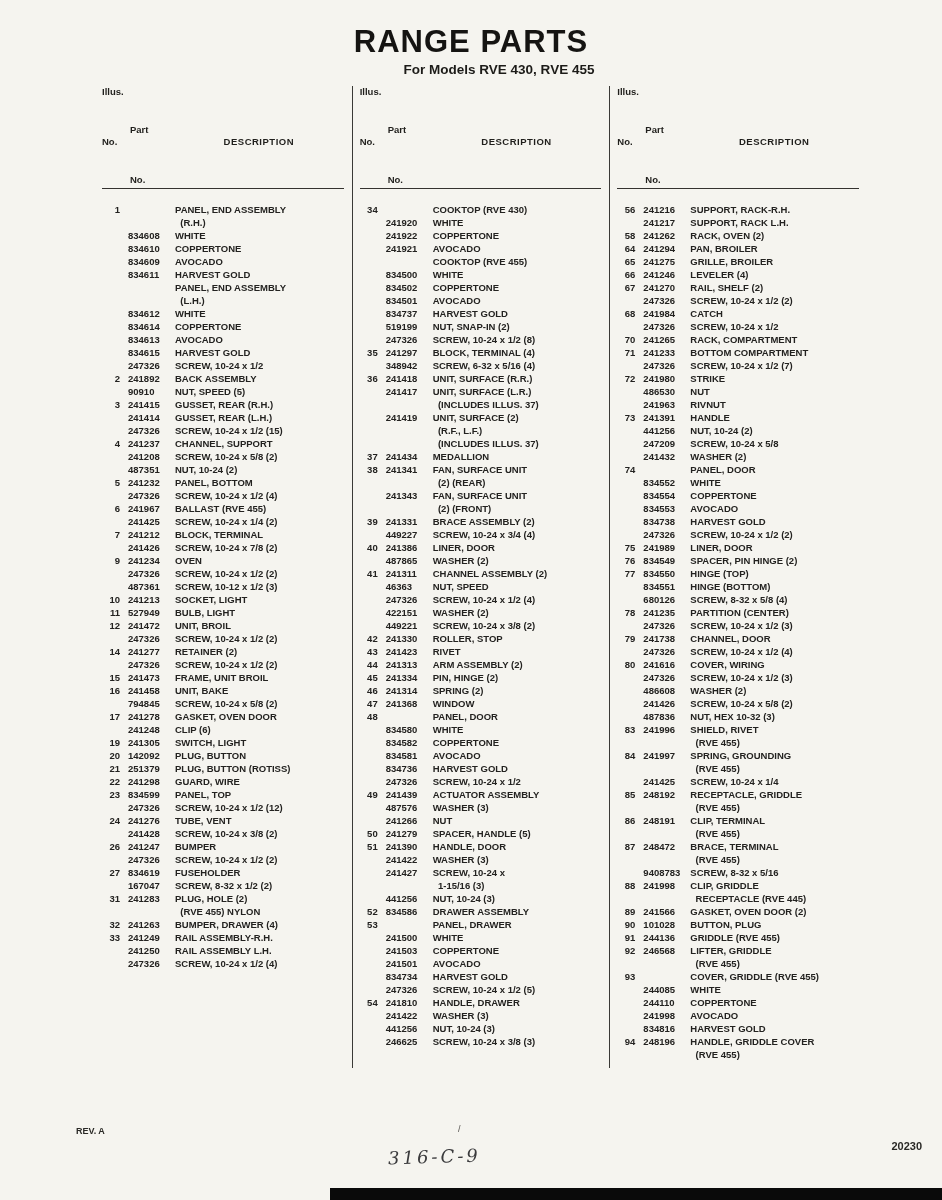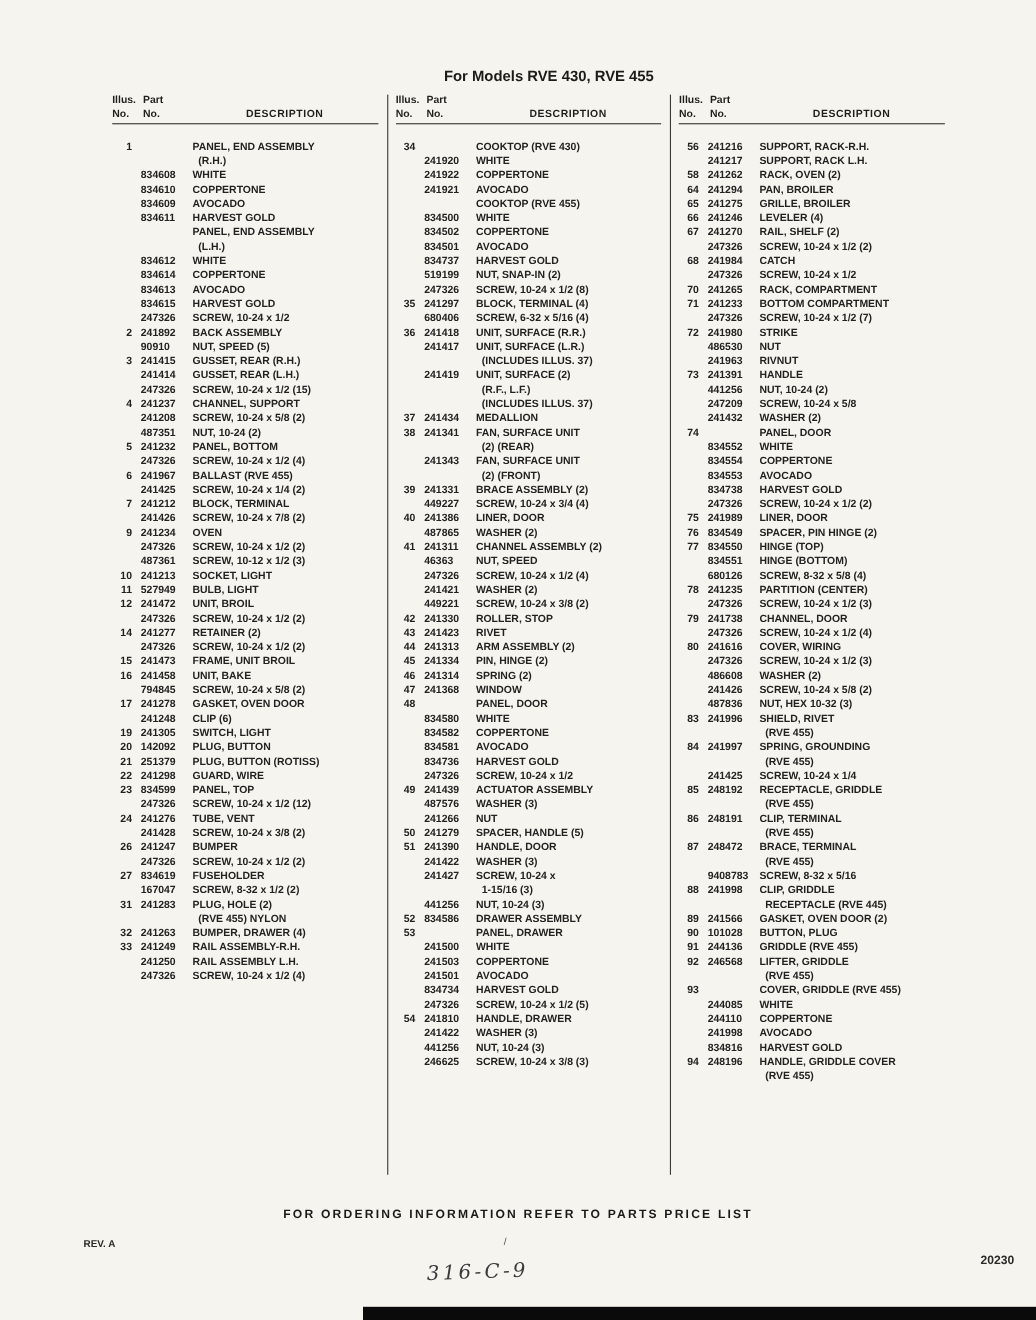--- a/index.html
+++ b/index.html
@@ -32,21 +32,21 @@
     display:flex;
   }
   .col {
     flex:1 1 0;
     padding:0 8px 0 7px;
   }
   .col + .col { border-left:1px solid #3a3936; }
   .chead { font-size:9.5px; font-weight:700; line-height:11.5px; color:#201f1c; }
   .chead .hline { display:flex; white-space:pre; }
   .hi { display:inline-block; width:28px; }
-  .hp { display:inline-block; width:44px; }
+  .hp { display:inline-block; width:44px;margin-top:38px; }
   .hd { flex:1; text-align:center; letter-spacing:0.5px; }
   .hrule { border-top:1.2px solid #34322f; margin-top:3px; }
   .rows { margin-top:14px; }
   .note { font-size:9.3px; line-height:13px; font-weight:600; margin:0 0 13px 20px; white-space:pre; color:#232220; }
   .prow { display:flex; font-size:9.5px; line-height:13px; font-weight:600; color:#232220; }
   .ci { display:inline-block; width:18px; text-align:right; flex:0 0 auto; }
   .cp { display:inline-block; width:44px; margin-left:8px; flex:0 0 auto; white-space:nowrap; }
   .cd { flex:1; margin-left:3px; white-space:pre; }
   .ordering {
     position:absolute; top:1098px; left:0; width:100%;
@@ -62,20 +62,21 @@
     font-style:italic; font-size:18px; letter-spacing:3px;
     color:#3a3a3c; transform:rotate(-2deg);
   }
   .scanbar { position:absolute; bottom:0; left:330px; right:0; height:12px; background:#0a0a0a; }
 </style>
 </head>
 <body>
 
 <div class="page">
 
+  <div class="title">RANGE PARTS</div>
   <div class="subtitle">For Models RVE 430, RVE 455</div>
 
   <div class="columns">
 
     <section class="col">
       <div class="chead">
         <div class="hline">
           <span class="hi">Illus.</span>
           <span class="hp">Part</span>
         </div>
@@ -454,21 +455,21 @@
             <span class="cp">247326</span>
             <span class="cd">SCREW, 10-24 x 1/2 (8)</span>
           </div>
           <div class="prow">
             <span class="ci">35</span>
             <span class="cp">241297</span>
             <span class="cd">BLOCK, TERMINAL (4)</span>
           </div>
           <div class="prow">
             <span class="ci"></span>
-            <span class="cp">680406</span>
+            <span class="cp">348942</span>
             <span class="cd">SCREW, 6-32 x 5/16 (4)</span>
           </div>
           <div class="prow">
             <span class="ci">36</span>
             <span class="cp">241418</span>
             <span class="cd">UNIT, SURFACE (R.R.)</span>
           </div>
           <div class="prow">
             <span class="ci"></span>
             <span class="cp">241417</span>
@@ -549,21 +550,21 @@
             <span class="cp">46363</span>
             <span class="cd">NUT, SPEED</span>
           </div>
           <div class="prow">
             <span class="ci"></span>
             <span class="cp">247326</span>
             <span class="cd">SCREW, 10-24 x 1/2 (4)</span>
           </div>
           <div class="prow">
             <span class="ci"></span>
-            <span class="cp">241421</span>
+            <span class="cp">422151</span>
             <span class="cd">WASHER (2)</span>
           </div>
           <div class="prow">
             <span class="ci"></span>
             <span class="cp">449221</span>
             <span class="cd">SCREW, 10-24 x 3/8 (2)</span>
           </div>
           <div class="prow">
             <span class="ci">42</span>
             <span class="cp">241330</span>
@@ -1069,20 +1070,19 @@
           <div class="prow">
             <span class="ci"></span>
             <span class="cp"></span>
             <span class="cd">  (RVE 455)</span>
           </div>
         </div>
     </section>
 
   </div>
 
-  <div class="ordering">FOR ORDERING INFORMATION REFER TO PARTS PRICE LIST</div>
   <div class="rev">REV. A</div>
   <div class="slash">/</div>
   <div class="docnum">20230</div>
   <div class="handwritten">316-C-9</div>
   <div class="scanbar"></div>
 
 </div>
 
 </body></html>

